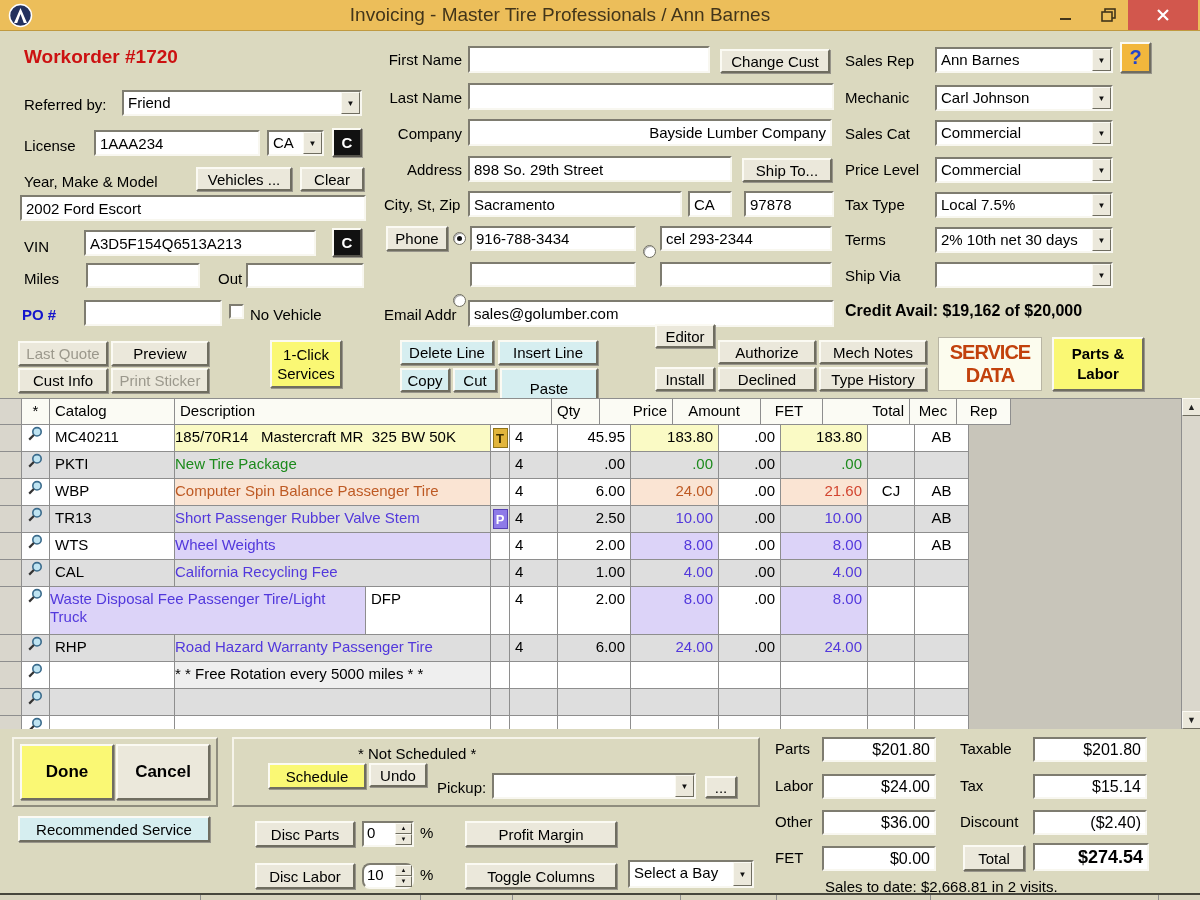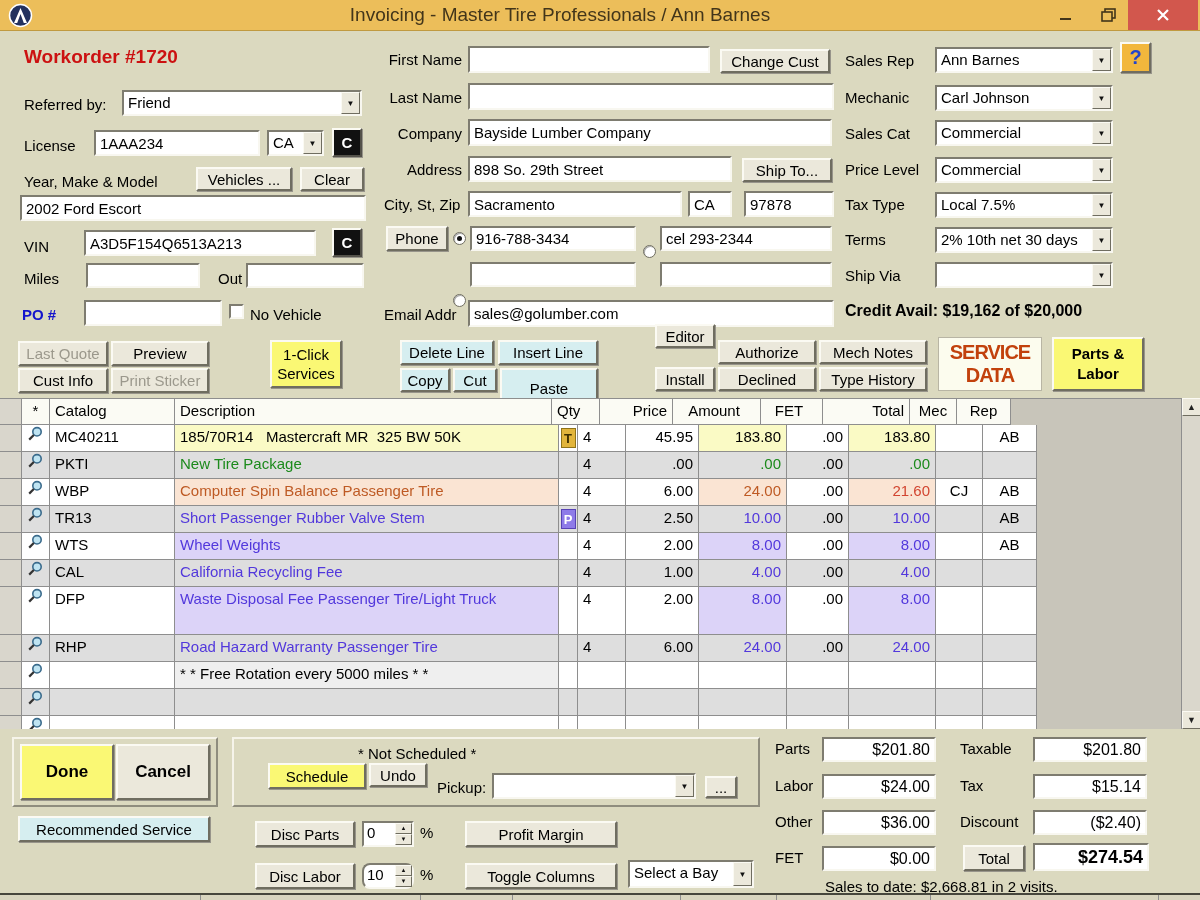--- a/index.html
+++ b/index.html
@@ -77,21 +77,21 @@
   .ghead { height:26px; }
   .ghead .gc { background:#FBFBF4; line-height:24px; }
   .grow { height:27px; }
   .grow.tall { height:48px; }
   .grow.tall .c-desc { white-space:normal; line-height:18px; padding-top:3px; }
   .grow.alt .gc { background:#DEDEDE; }
   .c-sel { width:22px; background:#D9D6CC !important; }
   .c-icon { width:28px; text-align:center; background:#fff; }
   .grow.alt .c-icon { background:#DEDEDE; }
   .c-cat { width:125px; padding-left:5px; }
-  .c-desc { width:384px; padding-left:5px; }
+  .c-desc { width:316px; }
   .c-deshead { width:377px; padding-left:5px; }
   .c-badge { width:19px; text-align:center; }
   .c-qty { width:48px; padding-left:5px; }
   .c-price { width:73px; text-align:right; padding-right:5px; }
   .c-amount { width:88px; text-align:right; padding-right:5px; }
   .c-fet { width:62px; text-align:right; padding-right:5px; }
   .c-total { width:87px; text-align:right; padding-right:5px; }
   .c-mec { width:47px; text-align:center; }
   .c-rep { width:54px; text-align:center; }
   .gc.tint-yellow { background:#FAFAC5; color:#000; }
@@ -175,21 +175,21 @@
 <div class="abs lbl" style="left:250px;top:306px;">No Vehicle</div>
 
 <div class="abs lbl" style="left:386px;top:51px;width:76px;text-align:right;">First Name</div>
 <input class="abs inp" style="left: 468px; top: 46px; width: 242px; height: 27px;" value="">
 <div class="abs btn" style="left:720px;top:49px;width:110px;height:24px;">Change Cust</div>
 
 <div class="abs lbl" style="left:386px;top:89px;width:76px;text-align:right;">Last Name</div>
 <input class="abs inp" style="left: 468px; top: 83px; width: 366px; height: 27px;" value="">
 
 <div class="abs lbl" style="left:386px;top:125px;width:76px;text-align:right;">Company</div>
-<input class="abs inp" style="left: 468px; top: 119px; width: 364px; height: 27px;" value="Bayside Lumber Company">
+<input class="abs inp" style="left: 468px; top: 119px; width: 364px; height: 27px; text-align: right;" value="Bayside Lumber Company">
 
 <div class="abs lbl" style="left:386px;top:161px;width:76px;text-align:right;">Address</div>
 <input class="abs inp" style="left: 468px; top: 156px; width: 264px; height: 26px;" value="898 So. 29th Street">
 <div class="abs btn" style="left:742px;top:158px;width:90px;height:24px;">Ship To...</div>
 
 <div class="abs lbl" style="left:384px;top:196px;">City, St, Zip</div>
 <input class="abs inp" style="left: 468px; top: 191px; width: 214px; height: 26px;" value="Sacramento">
 <input class="abs inp" style="left: 688px; top: 191px; width: 44px; height: 26px;" value="CA">
 <input class="abs inp" style="left: 744px; top: 191px; width: 90px; height: 26px;" value="97878">
 
@@ -399,22 +399,22 @@
         <div class="gc c-total tint-lavender">4.00</div>
         <div class="gc c-mec"></div>
         <div class="gc c-rep"></div>
       </div>
       <div class="grow tall">
         <div class="gc c-sel"></div>
         <div class="gc c-icon"><svg width="17" height="17" viewBox="0 0 17 17">
             <circle cx="10" cy="6.8" r="4.2" fill="#BFE4F2" stroke="#3A6B8C" stroke-width="1.6"></circle>
             <line x1="6.8" y1="10" x2="2.2" y2="14.6" stroke="#333" stroke-width="2.2"></line>
           </svg></div>
+        <div class="gc c-desc tint-lavender">Waste Disposal Fee Passenger Tire/Light Truck</div>
         <div class="gc c-cat">DFP</div>
-        <div class="gc c-desc tint-lavender">Waste Disposal Fee Passenger Tire/Light Truck</div>
         <div class="gc c-badge"></div>
         <div class="gc c-qty">4</div>
         <div class="gc c-price">2.00</div>
         <div class="gc c-amount tint-lavender">8.00</div>
         <div class="gc c-fet">.00</div>
         <div class="gc c-total tint-lavender">8.00</div>
         <div class="gc c-mec"></div>
         <div class="gc c-rep"></div>
       </div>
       <div class="grow alt">

